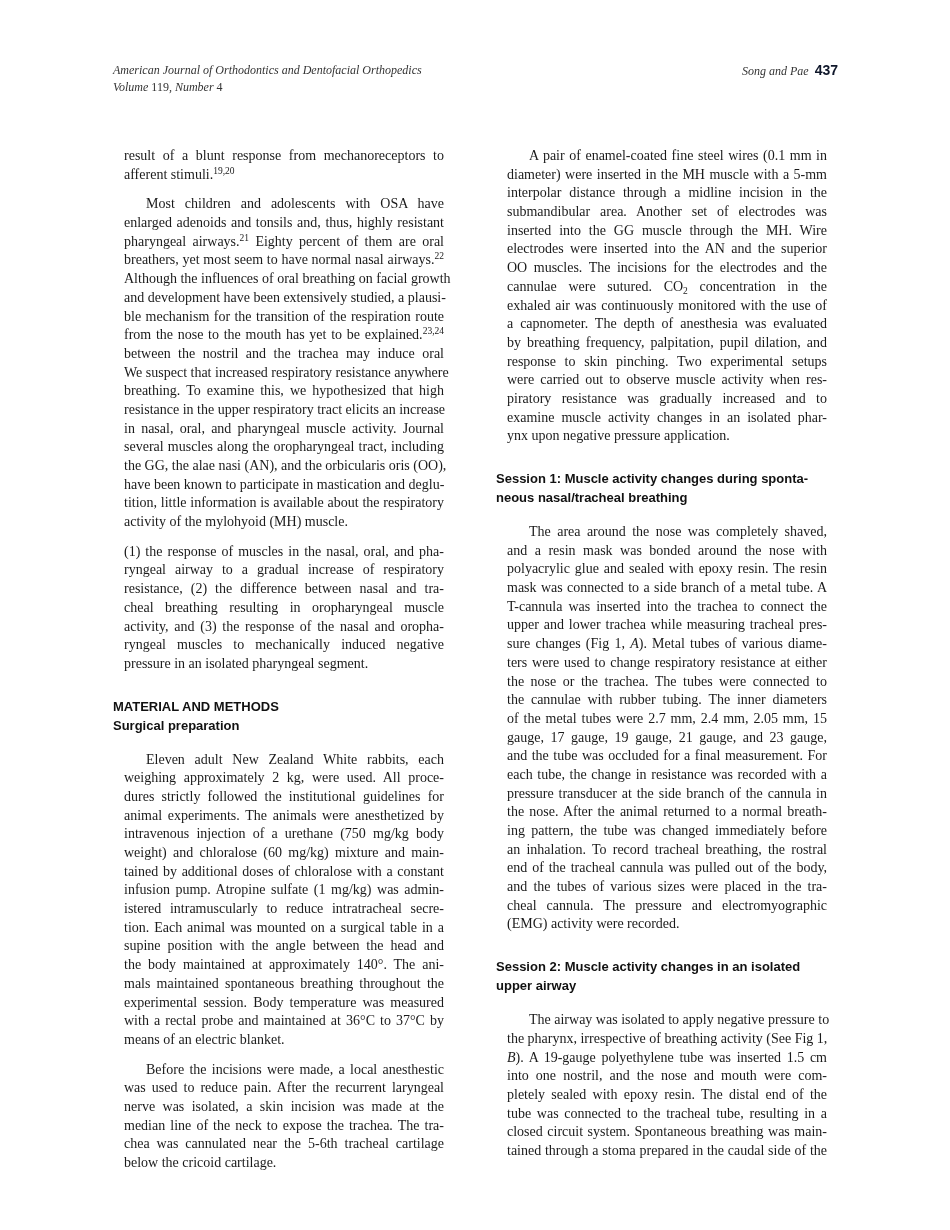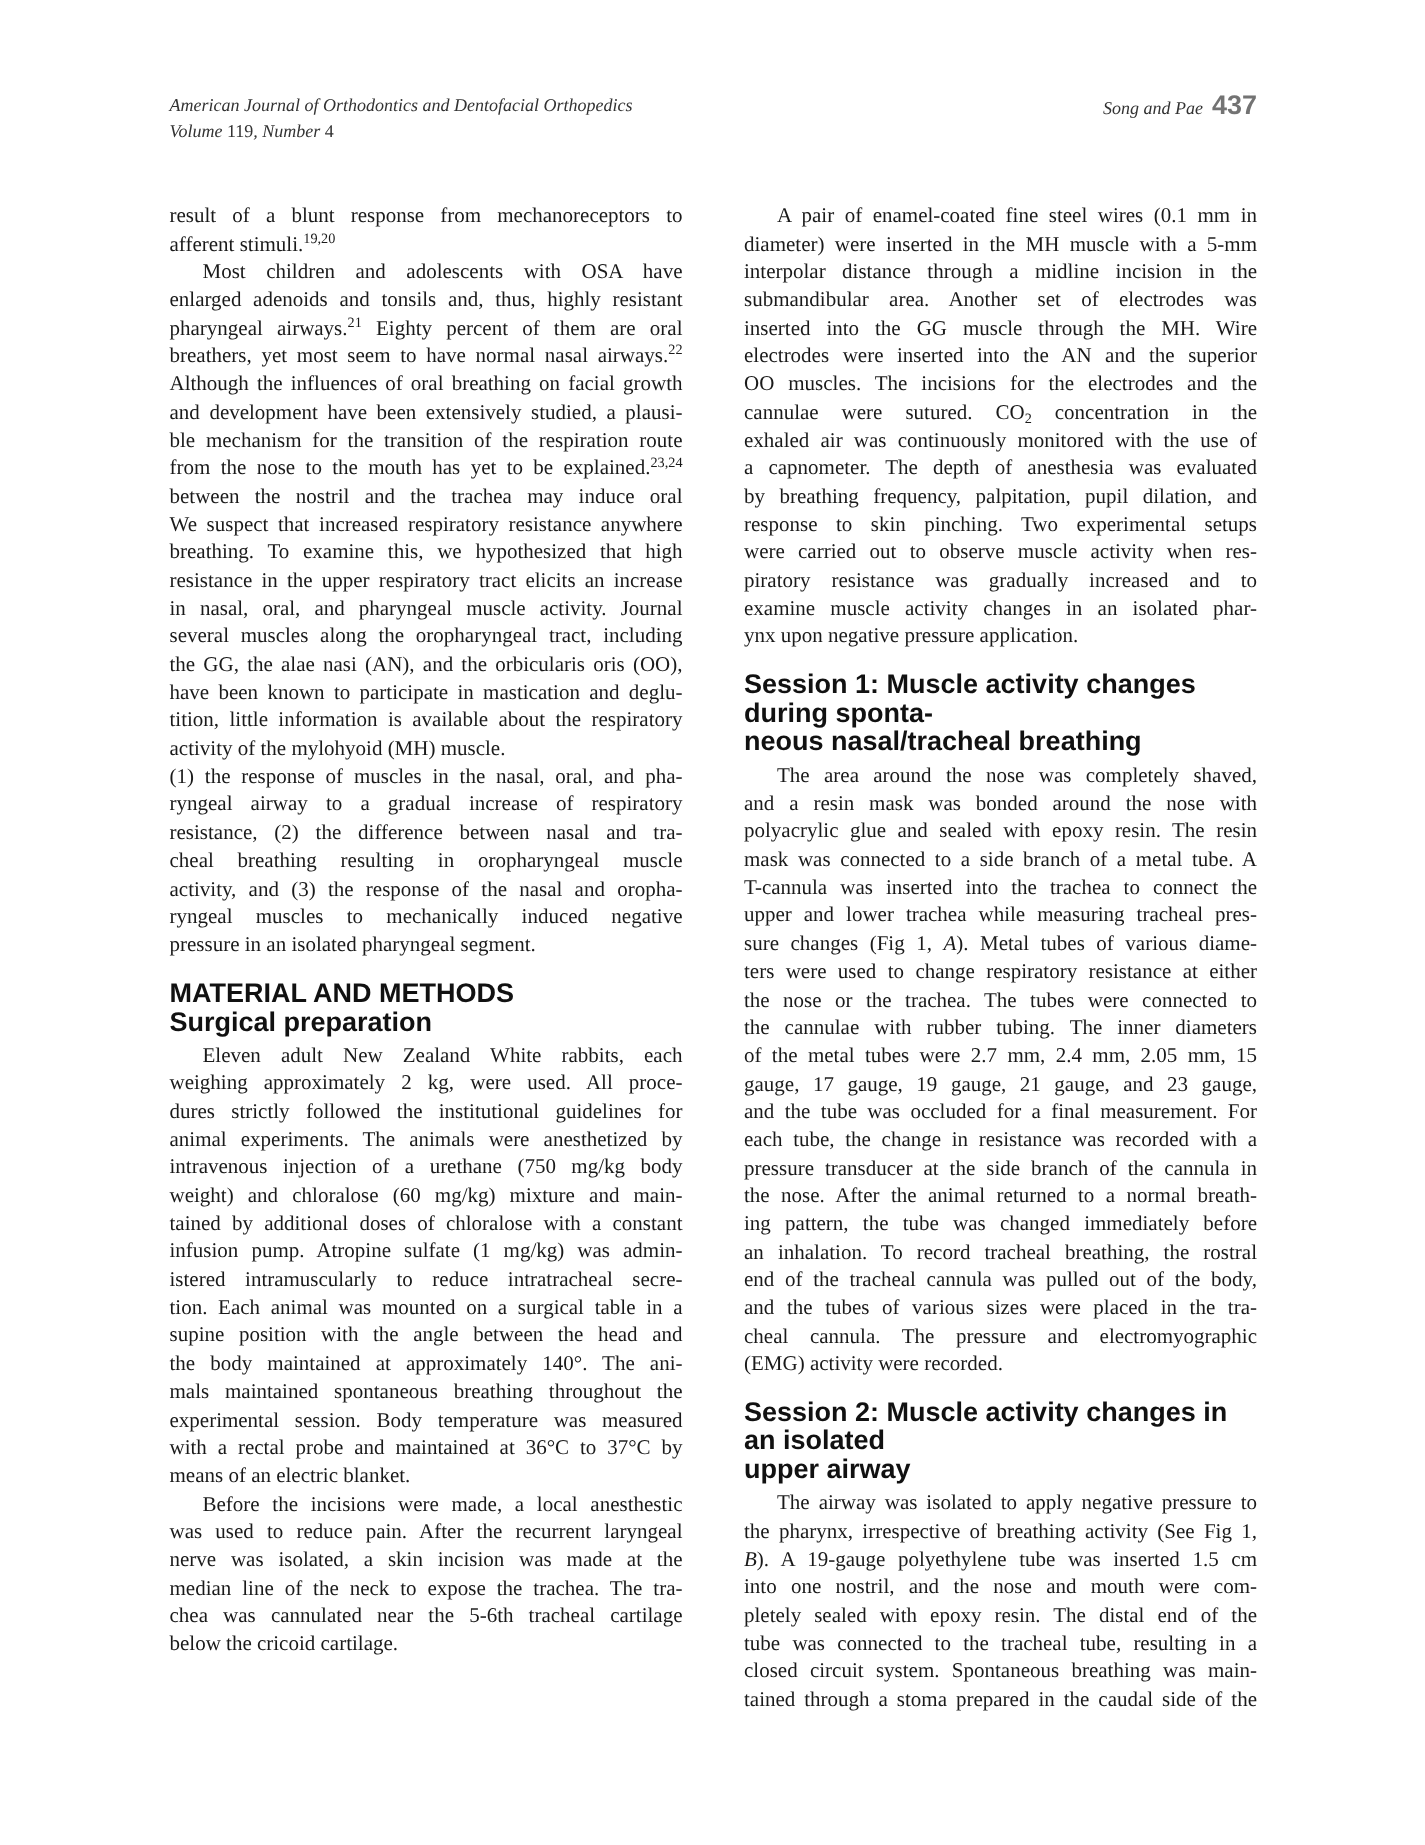--- a/index.html
+++ b/index.html
@@ -1,33 +1,33 @@
 <!DOCTYPE html>
 <html><head>
   <meta charset="utf-8">
   <style>
     html, body { margin: 0; padding: 0; background: #ffffff; }
     body { width: 950px; height: 1230px; position: relative; overflow: hidden; color: #1a1a1a; }
     .running-head { position: absolute; top: 62px; left: 113px; width: 725px; font-family: "Liberation Serif", serif; font-style: italic; font-size: 12px; line-height: 17px; color: #333; }
     .running-head .left { position: absolute; left: 0; top: 0; }
     .running-head .right { position: absolute; right: 0; top: 0; white-space: nowrap; }
-    .running-head .pageno { font-family: "Liberation Sans", sans-serif; font-style: normal; font-weight: bold; font-size: 18px; color: #737373; margin-left: 6px; }
+    .running-head .pageno { font-family: "Liberation Sans", sans-serif; font-style: normal; font-weight: bold; font-size: 14px; color: #0f172a; margin-left: 6px; }
     .running-head .vol-num { font-style: normal; }
 
     .col { position: absolute; top: 136px; width: 342px; font-family: "Liberation Serif", serif; font-size: 14px; color: #1a1a1a; }
     .col.left { left: 113px; }
     .col.right { left: 496px; }
     .line { height: 18.7px; line-height: 18.7px; text-align: justify; text-align-last: justify; white-space: nowrap; overflow: visible; }
     .line.last { text-align-last: left; }
     .line.indent { padding-left: 22px; }
     sup { font-size: 9.5px; line-height: 0; vertical-align: 5px; }
     sub { font-size: 9.5px; line-height: 0; vertical-align: -3px; }
-    .heading { font-family: "Liberation Sans", sans-serif; font-weight: bold; font-size: 18px; line-height: 19px; color: #111; text-align: left; text-align-last: left; }
+    .heading { font-family: "Liberation Sans", sans-serif; font-weight: bold; font-size: 13px; line-height: 19px; color: #111; text-align: left; text-align-last: left; }
     .gap-md { height: 12px; }
-    .para { margin: 0; }
+    .para { margin: 11px; }
   </style>
 </head>
 <body>
 
 <div class="running-head">
   <div class="left">
     <div>American Journal of Orthodontics and Dentofacial Orthopedics</div>
     <div><span>Volume </span><span class="vol-num">119</span><span>, Number </span><span class="vol-num">4</span></div>
   </div>
   <div class="right">

